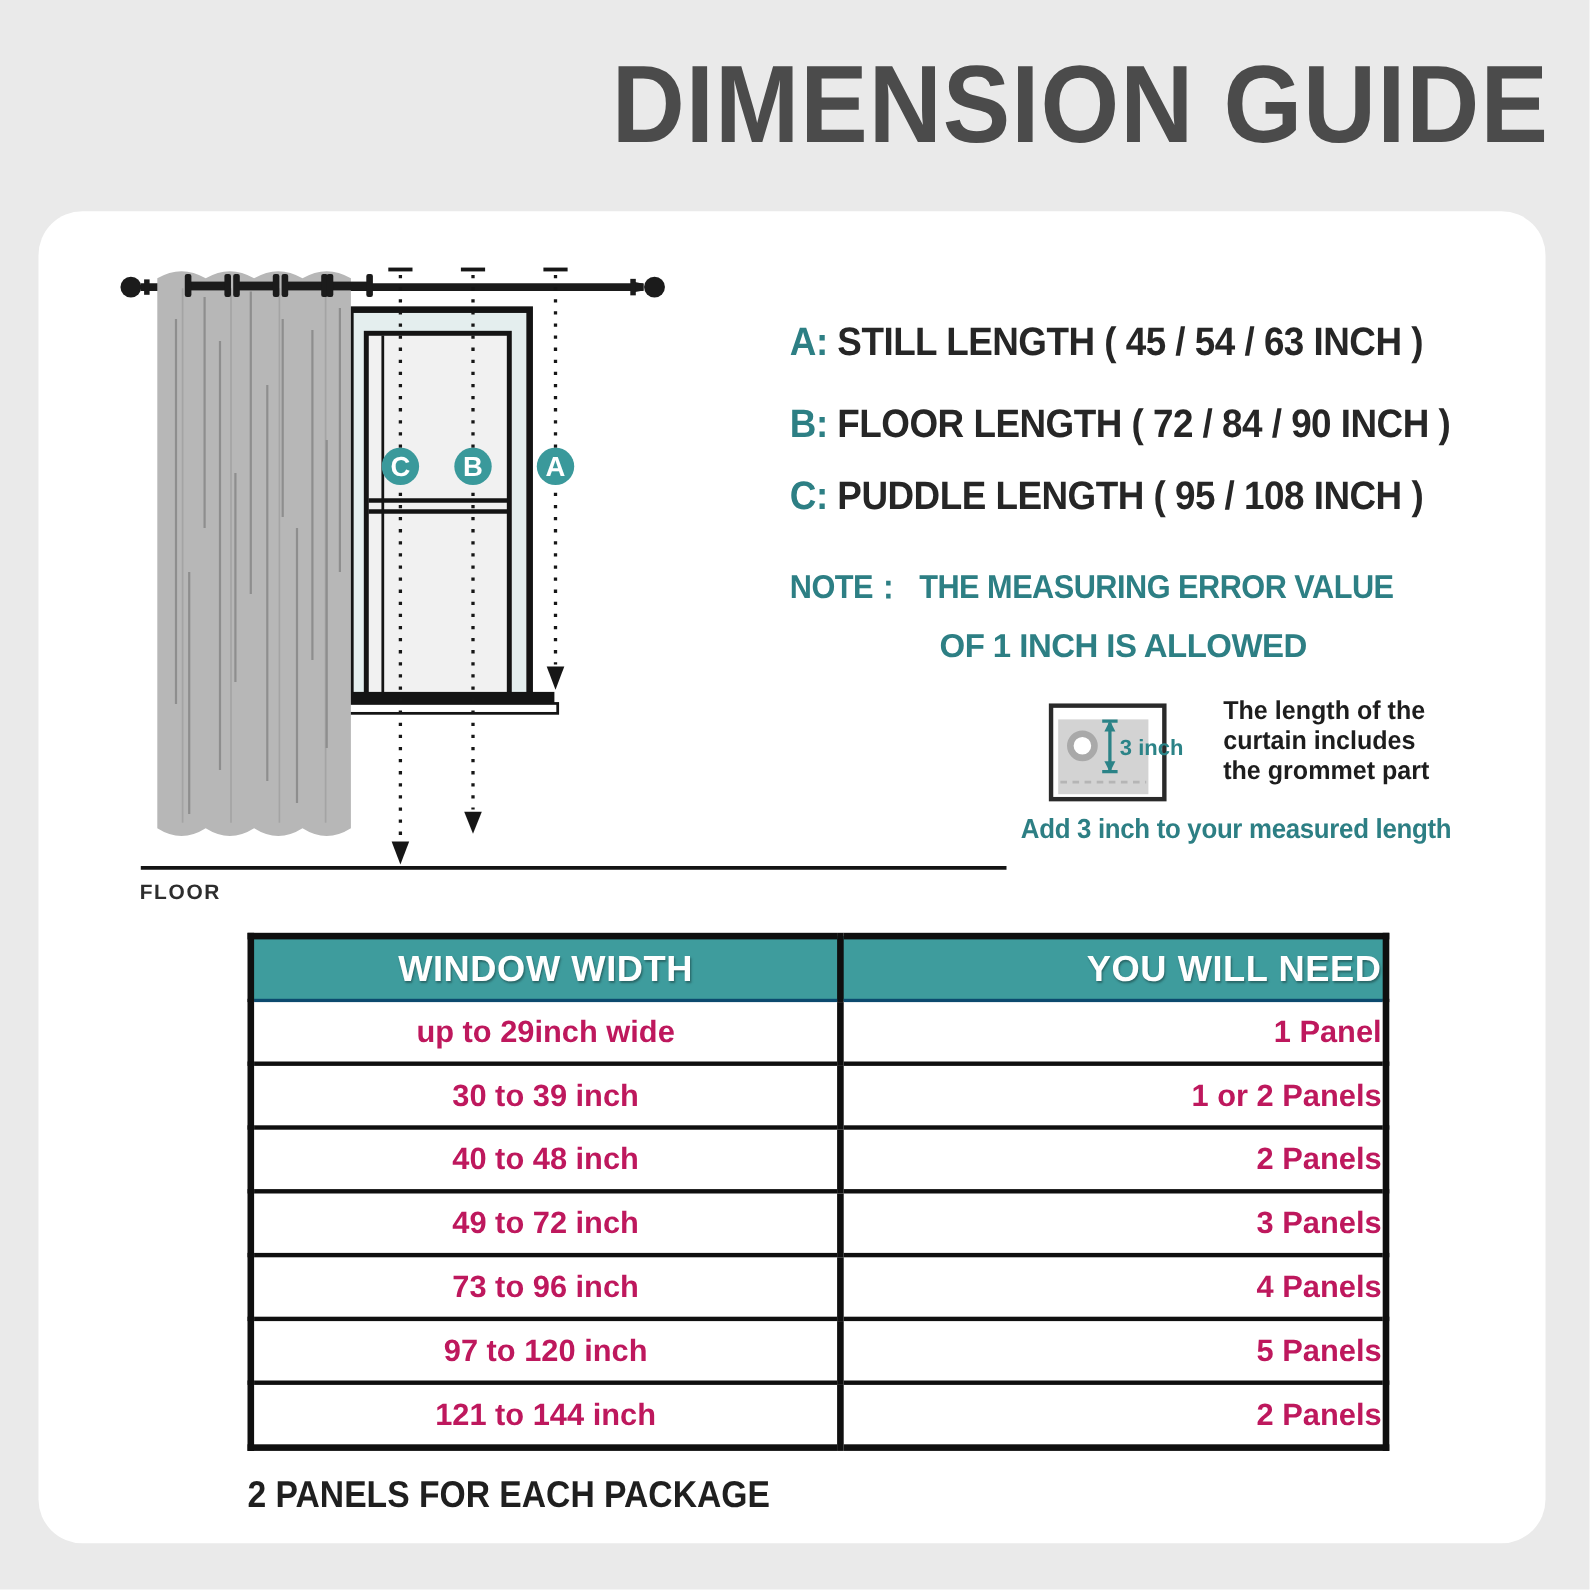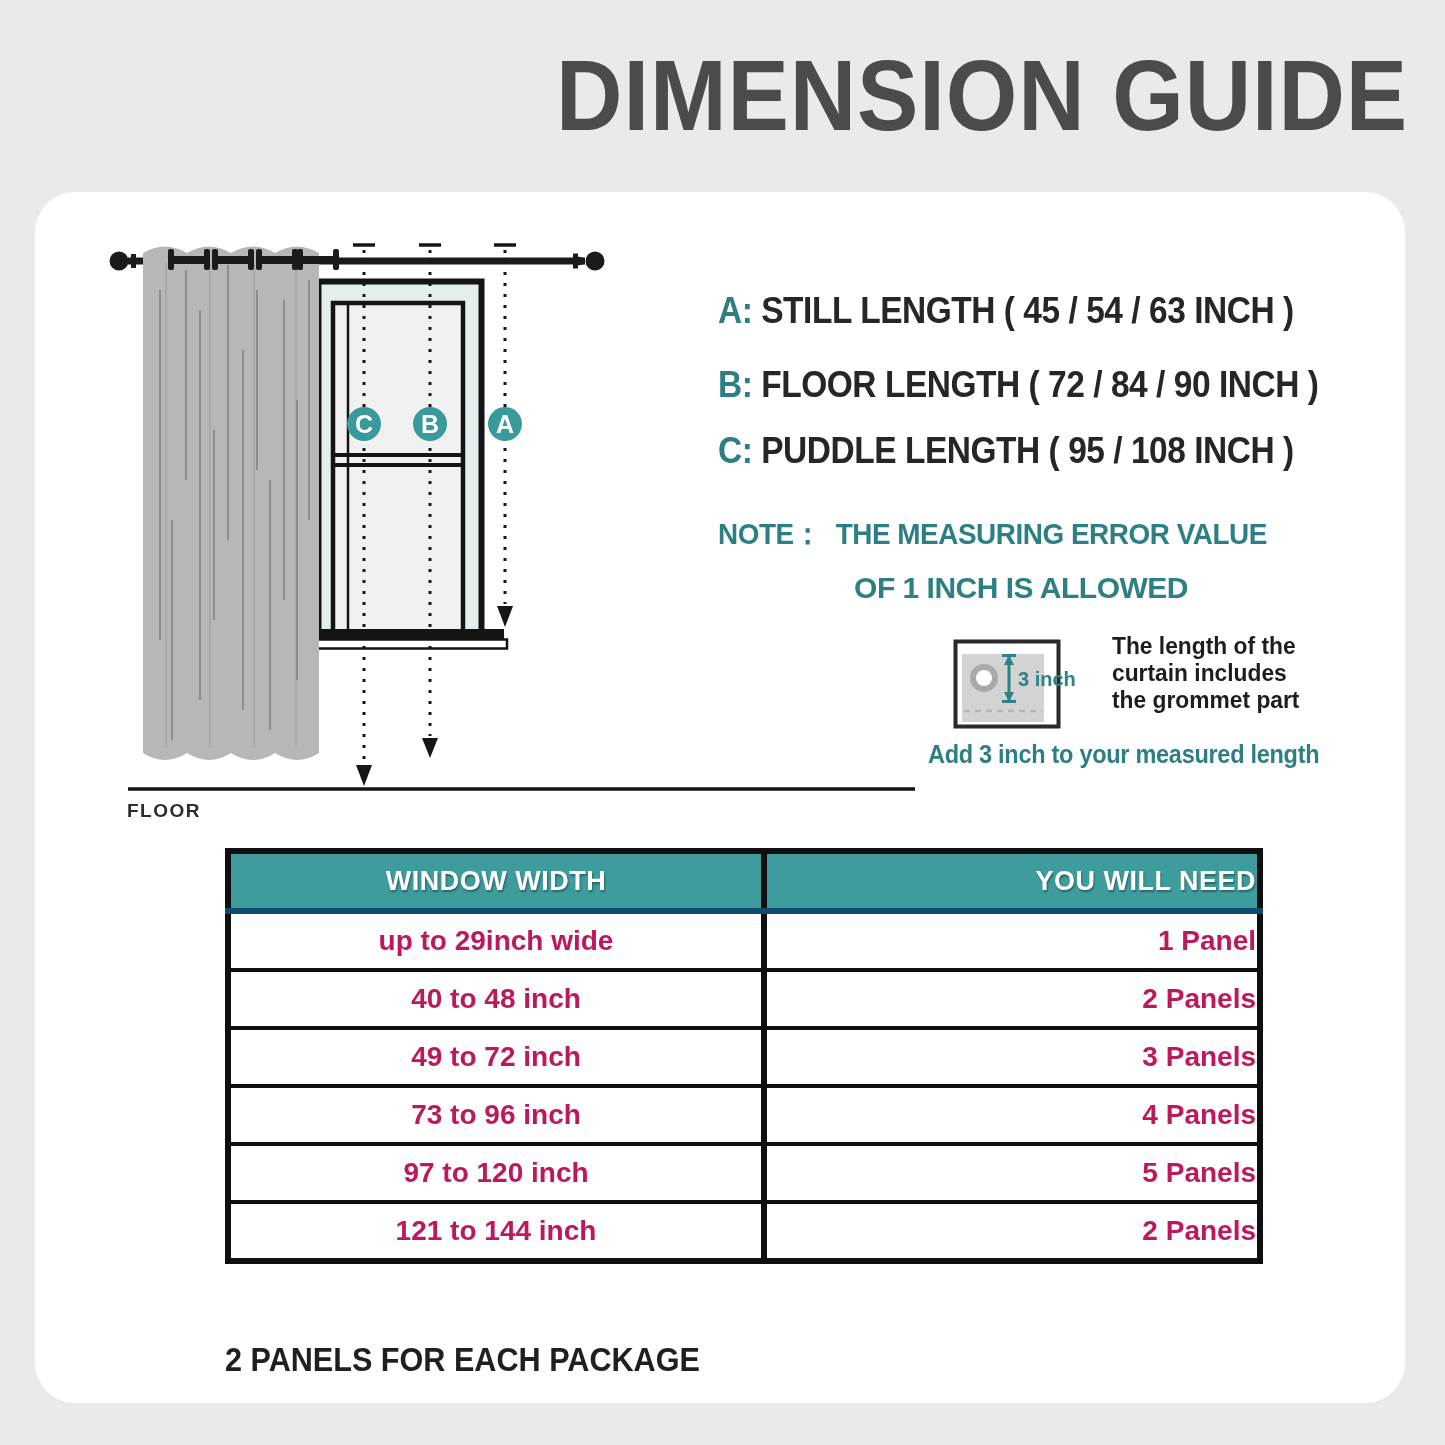--- a/index.html
+++ b/index.html
@@ -48,23 +48,23 @@
     transform:scaleX(.94);transform-origin:left top;
   }
   
   table.panels{
     position:absolute;left:190px;top:656px;width:1038px;
     border-collapse:collapse;table-layout:fixed;
     border:6px solid #0f0f0f;
   }
   table.panels th{
     width:50%;height:52px;background:#3e9c9d;color:#ffffff;
-    font-size:27px;font-weight:700;letter-spacing:.5px;text-align:center;
+    font-size:33px;font-weight:700;letter-spacing:.5px;text-align:center;
     text-shadow:1px 2px 2px rgba(0,0,0,.35);
-    border-bottom:6px solid #0c4a6e;
+    border-bottom:3px solid #0c4a6e;
   }
   table.panels th + th, table.panels td + td{border-left:6px solid #0f0f0f;text-align:right;}
   table.panels td{
     height:52px;text-align:center;font-size:28px;font-weight:700;color:#be185d;
     border-bottom:4px solid #0f0f0f;background:#ffffff;
   }
   table.panels col.c1{width:536px;}
   .footer{
     position:absolute;left:190px;top:1148px;white-space:nowrap;
     font-size:34px;font-weight:700;color:#1f1f1f;
@@ -215,20 +215,24 @@
         <th>WINDOW WIDTH</th>
         <th>YOU WILL NEED</th>
       </tr>
     </thead>
     <tbody>
       <tr>
         <td>up to 29inch wide</td>
         <td>1 Panel</td>
       </tr>
       <tr>
+        <td>30 to 39 inch</td>
+        <td>1 or 2 Panels</td>
+      </tr>
+      <tr>
         <td>40 to 48 inch</td>
         <td>2 Panels</td>
       </tr>
       <tr>
         <td>49 to 72 inch</td>
         <td>3 Panels</td>
       </tr>
       <tr>
         <td>73 to 96 inch</td>
         <td>4 Panels</td>

